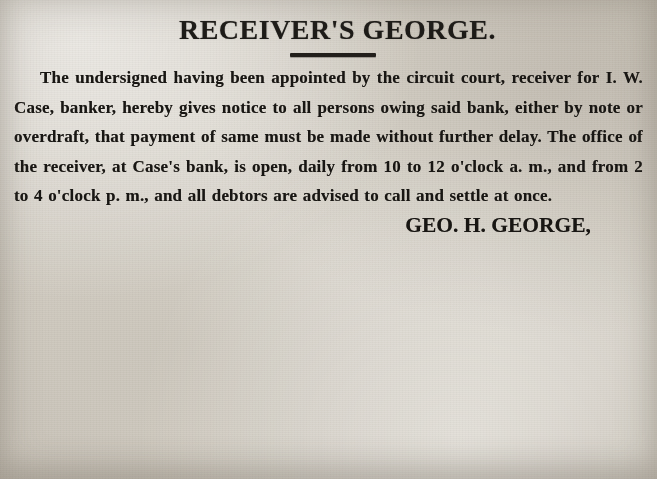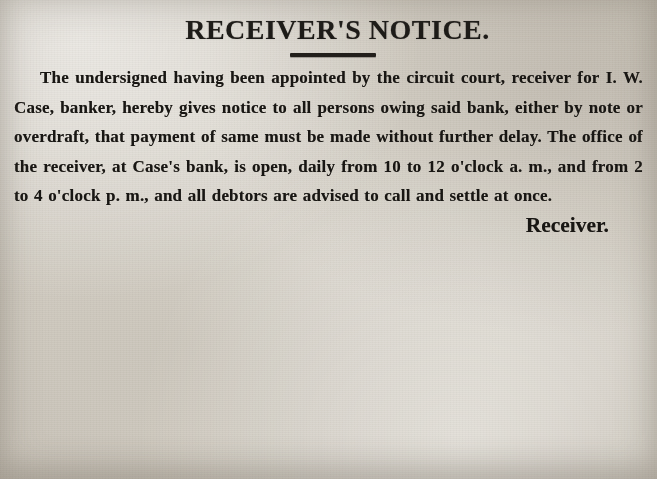--- a/index.html
+++ b/index.html
@@ -109,28 +109,28 @@
   }
 </style>
 </head>
 <body>
 
 <div class="paper">
   <div class="grain"></div>
 
   <div class="content">
 
-    <h1 class="headline">RECEIVER'S NOTICE.</h1>
+    <h1 class="headline">RECEIVER'S GEORGE.</h1>
 
     <div class="rule-wrap">
       <div class="rule"></div>
     </div>
 
     <p class="body-text"><span class="indent"></span><span>The undersigned having been appointed by the circuit court, receiver for I. W. Case, banker, hereby gives notice to all persons owing said bank, either by note or overdraft, that payment of same must be made without further delay. The office of the receiver, at Case's bank, is open, daily from 10 to 12 o'clock a. m., and from 2 to 4 o'clock p. m., and all debtors are advised to call and settle at once.</span></p>
 
     <p class="signature">
-      <span class="role">Receiver.</span>
+      <span>GEO. H. GEORGE,</span>
     </p>
 
   </div>
 
   <div class="edge-shade"></div>
 </div>
 
 </body></html>

